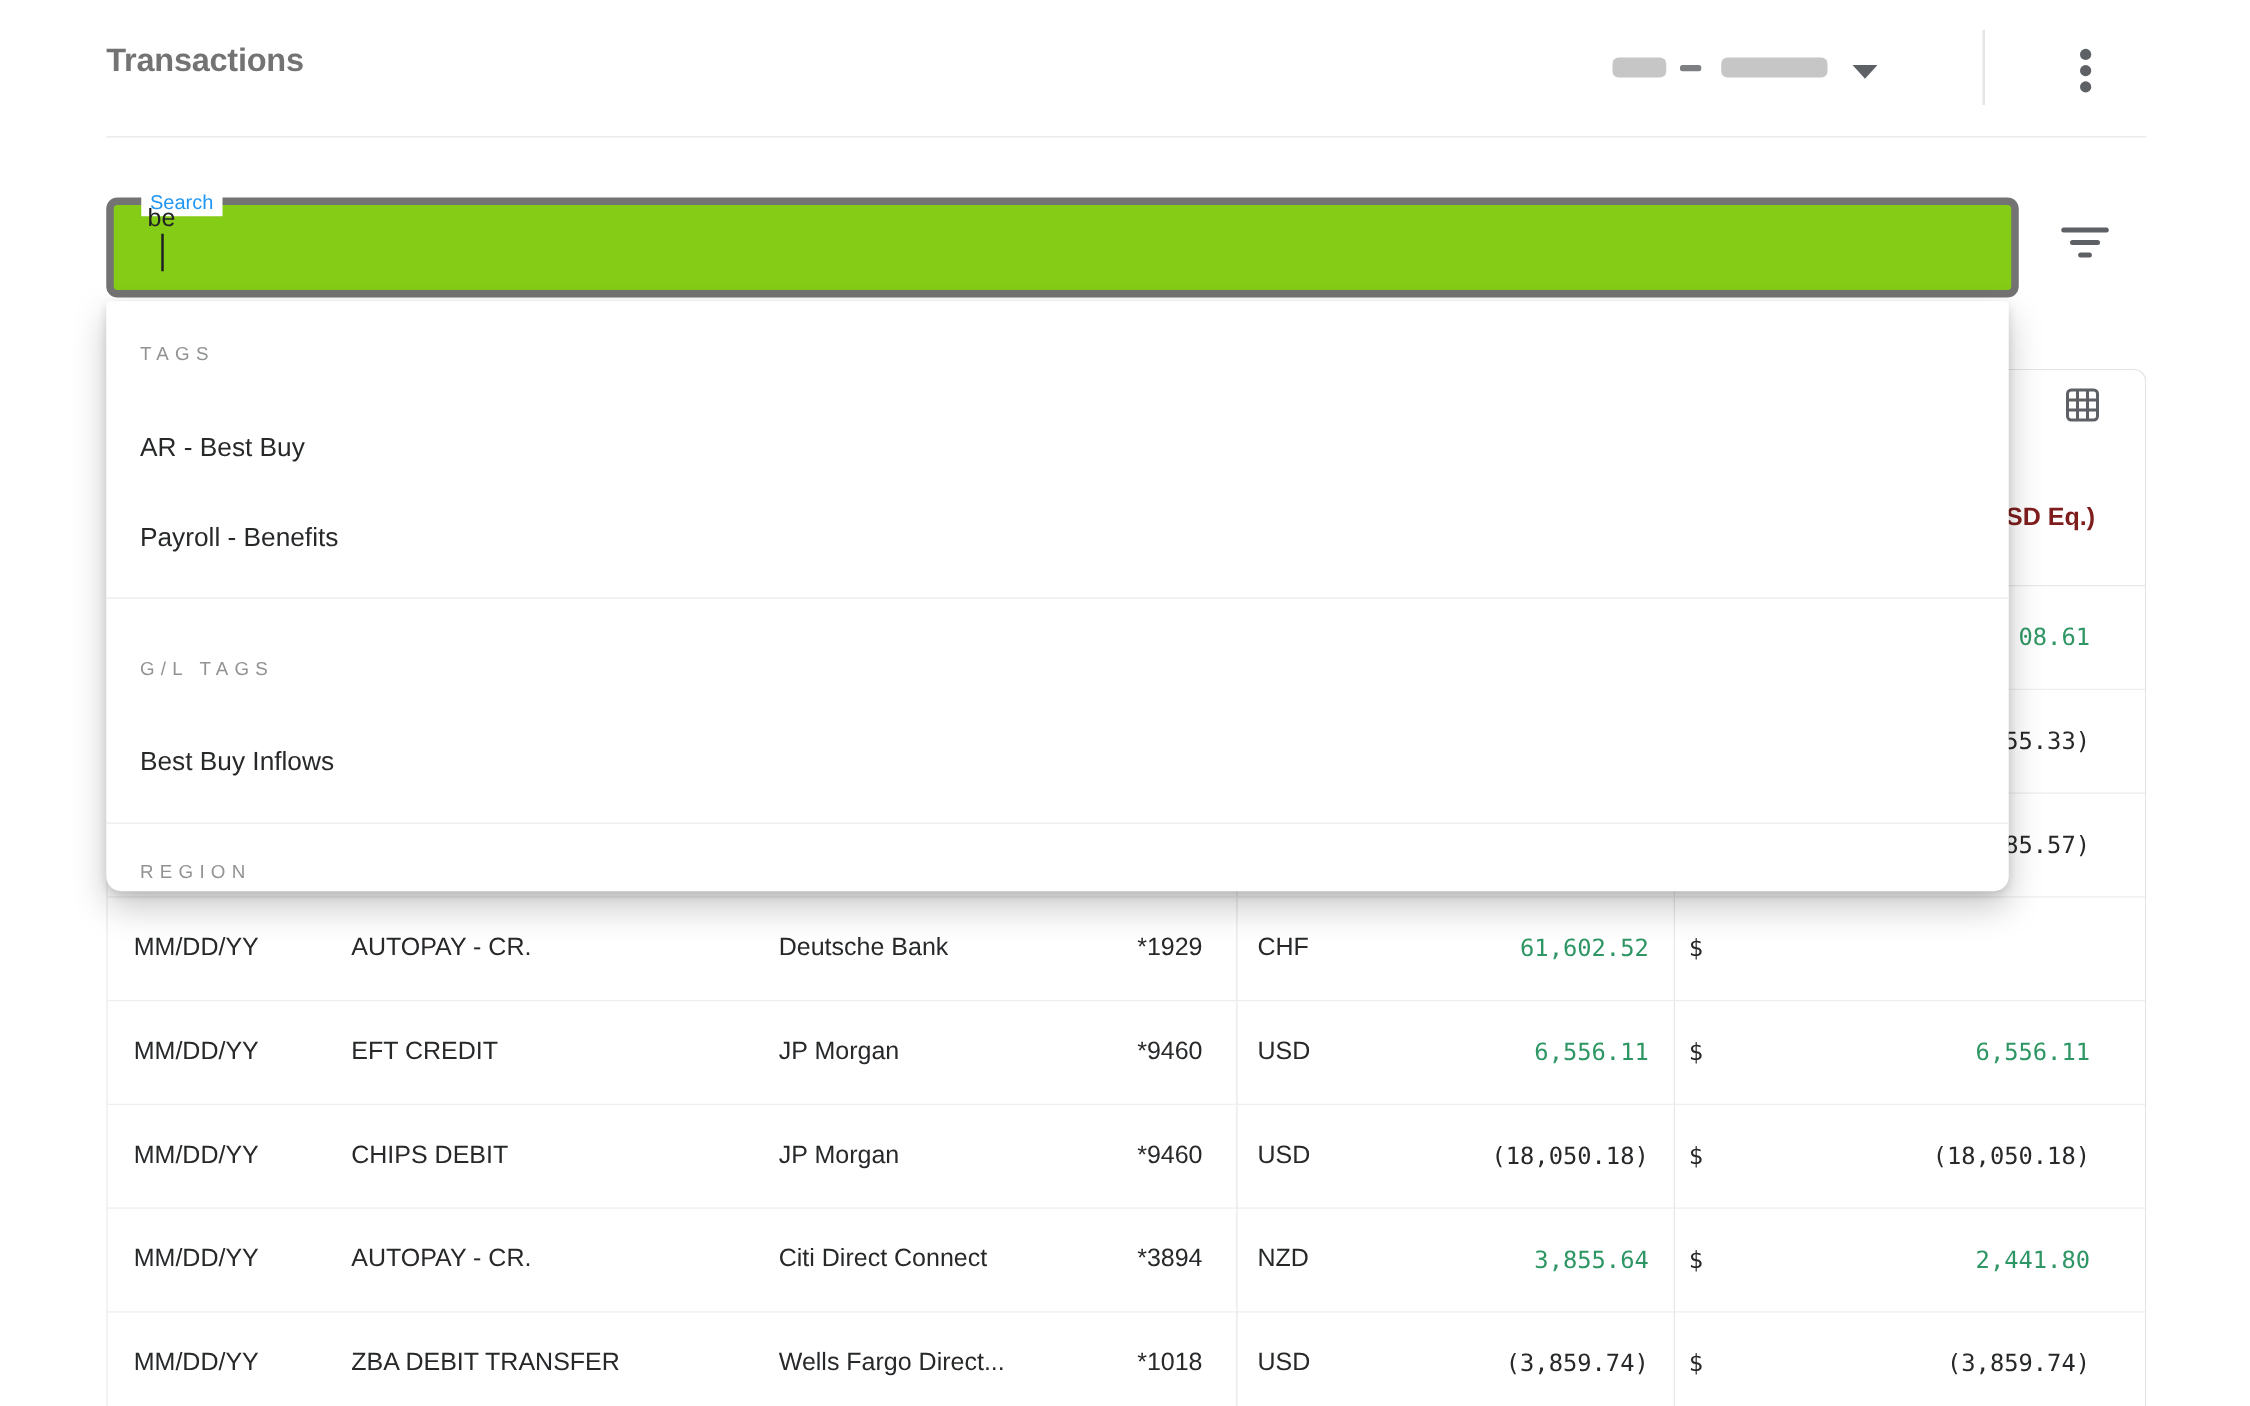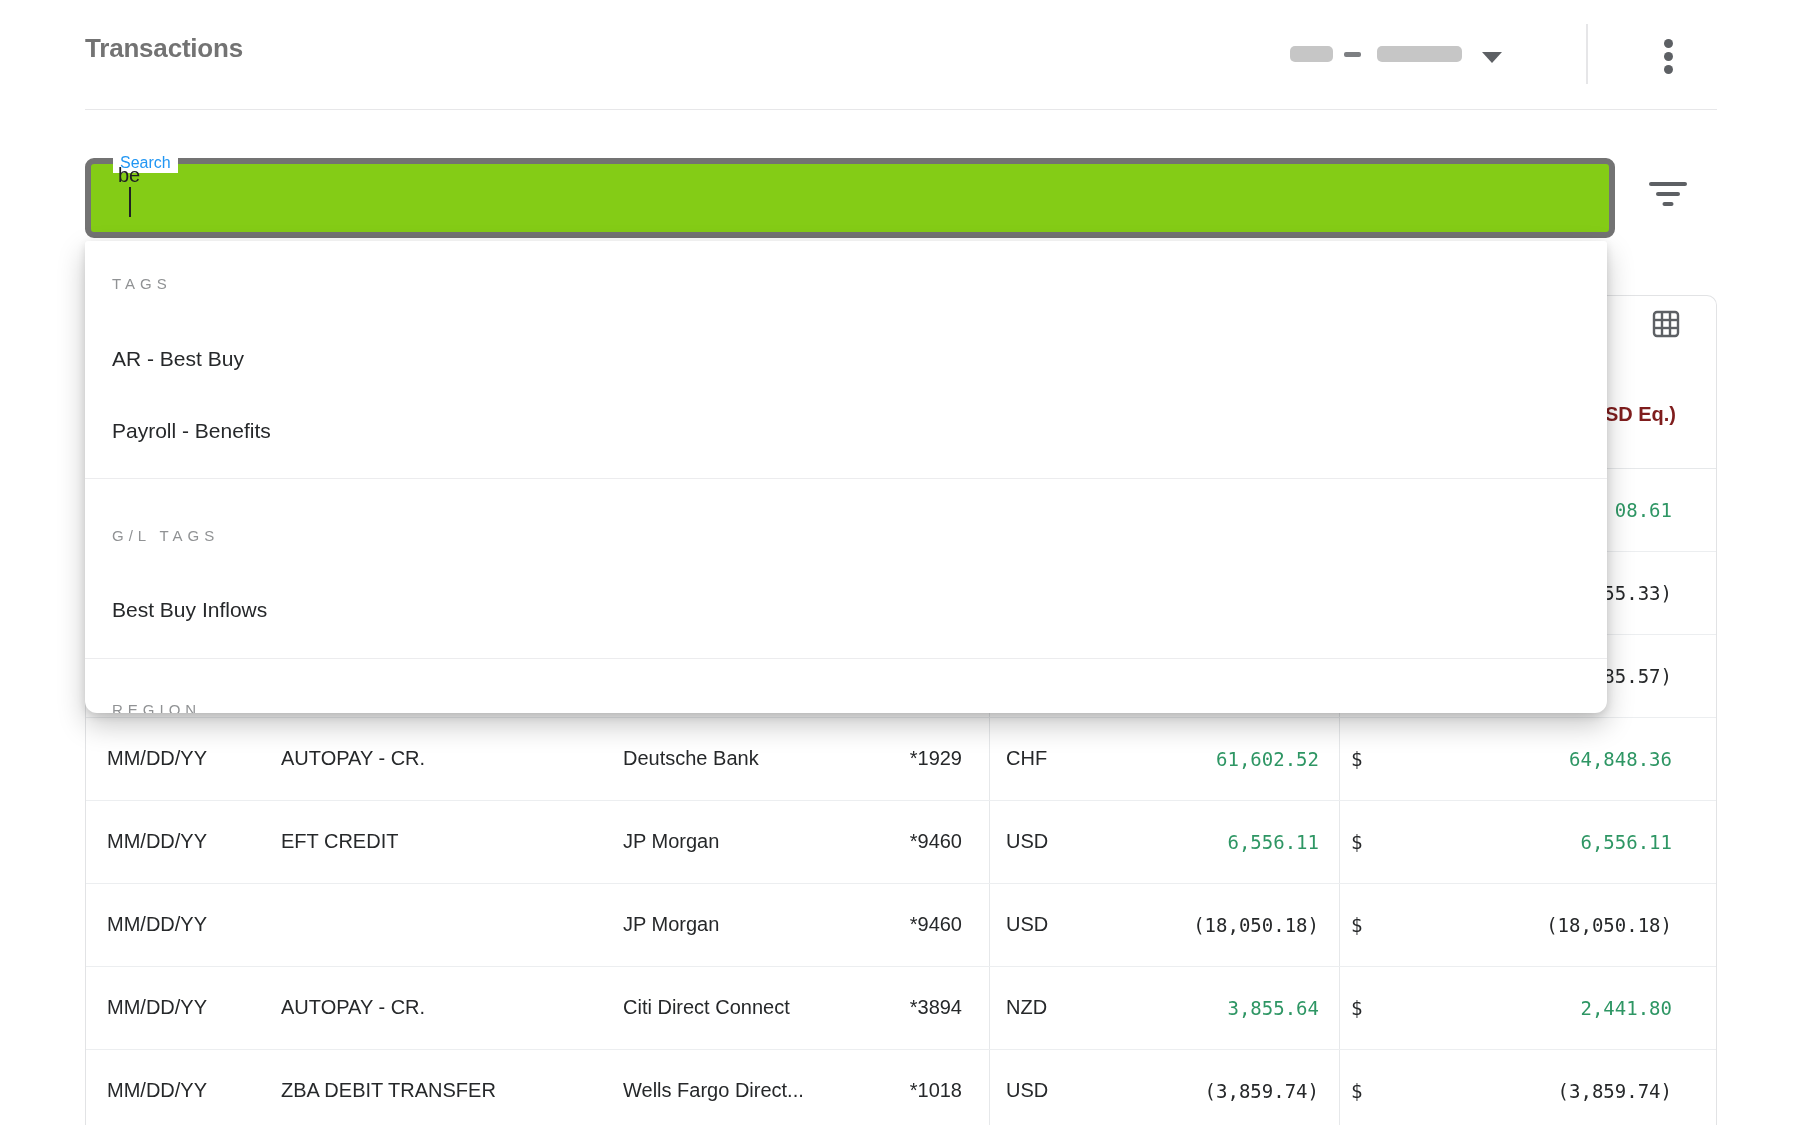--- a/index.html
+++ b/index.html
@@ -54,21 +54,21 @@
   .c-date{left:21px;} .c-type{left:195px;} .c-bank{left:537px;}
   .c-acct{right:754px;} .c-ccy{left:920px;}
   .c-amt{right:397px;} .c-usd{left:1265px;} .c-eq{right:44px;}
   .pos{color:#2E9664;}
 
   
   .dropdown{position:absolute;left:85px;top:241px;width:1522px;height:472px;background:#fff;
             border-radius:3px 3px 12px 12px;overflow:hidden;z-index:10;
             box-shadow:0 12px 28px rgba(0,0,0,.22),0 3px 8px rgba(0,0,0,.12);}
   .sect-label{position:absolute;left:27px;font-size:15px;letter-spacing:5px;color:#909294;font-weight:400;}
-  .sect-label.s0{top:34px}.sect-label.s1{top:286px}.sect-label.s2{top:460px}
+  .sect-label.s0{top:34px}.sect-label.s1{top:286px}.sect-label.s2{top:448px}
   .sugg-item{position:absolute;left:27px;height:30px;display:flex;align-items:center;
              font-size:21px;color:#26282a;cursor:pointer;}
   .sugg-item.i00{top:103px}.sugg-item.i01{top:175px}.sugg-item.i10{top:354px}
   .dd-divider{position:absolute;left:0;right:0;height:1px;background:#ececee;}
   .dd-divider.d1{top:237px}.dd-divider.d2{top:417px}
 </style>
 </head>
 <body>
 
 <div id="app">
@@ -125,34 +125,34 @@
     </div>
 
     <div class="row r0">
       <span class="cell c-date">MM/DD/YY</span>
       <span class="cell c-type">AUTOPAY - CR.</span>
       <span class="cell c-bank">Deutsche Bank</span>
       <span class="cell c-acct">*1929</span>
       <span class="cell c-ccy">CHF</span>
       <span class="cell num pos c-amt">61,602.52</span>
       <span class="cell num c-usd">$</span>
-      <span class="cell num pos c-eq">64,848.36</span>
     </div>
     <div class="row r1">
       <span class="cell c-date">MM/DD/YY</span>
       <span class="cell c-type">EFT CREDIT</span>
       <span class="cell c-bank">JP Morgan</span>
       <span class="cell c-acct">*9460</span>
       <span class="cell c-ccy">USD</span>
       <span class="cell num pos c-amt">6,556.11</span>
       <span class="cell num c-usd">$</span>
       <span class="cell num pos c-eq">6,556.11</span>
     </div>
     <div class="row r2">
       <span class="cell c-date">MM/DD/YY</span>
+      <span class="cell c-type">CHIPS DEBIT</span>
       <span class="cell c-bank">JP Morgan</span>
       <span class="cell c-acct">*9460</span>
       <span class="cell c-ccy">USD</span>
       <span class="cell num c-amt">(18,050.18)</span>
       <span class="cell num c-usd">$</span>
       <span class="cell num c-eq">(18,050.18)</span>
     </div>
     <div class="row r3">
       <span class="cell c-date">MM/DD/YY</span>
       <span class="cell c-type">AUTOPAY - CR.</span>

